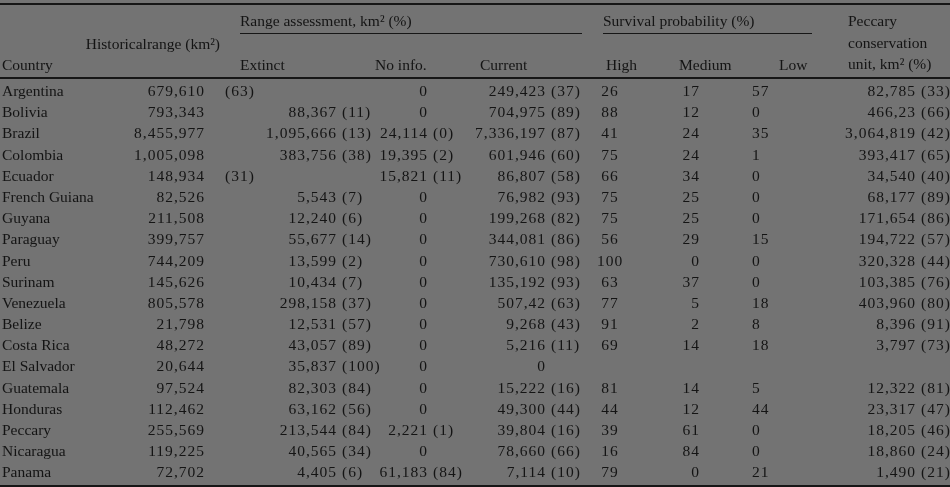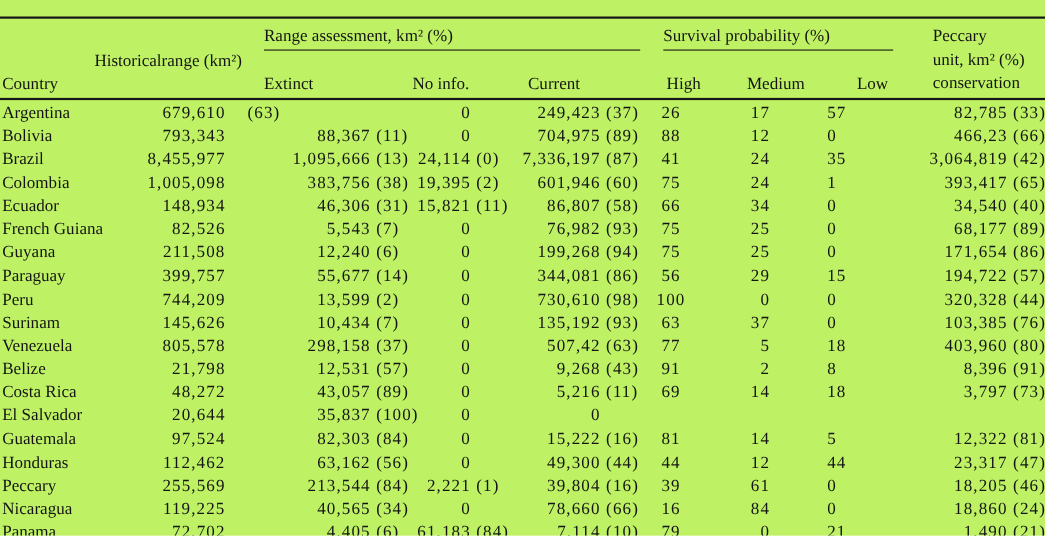--- a/index.html
+++ b/index.html
@@ -1,23 +1,23 @@
 <!DOCTYPE html>
 <html><head>
 <meta charset="utf-8">
 <style>
   html,body{margin:0;padding:0;}
   .page{
     width:950px;height:487px;
-    background:#bef264;
+    background:#737373;
     font-family:"Liberation Serif","DejaVu Serif",serif;
     color:#141414;
     overflow:hidden;
     box-sizing:border-box;
-    padding-top:15px;
+    padding-top:3px;
   }
   .tbl{
     --cols:125px 95px 155px 87px 126px 62px 102px 68px 130px;
     width:950px;
     border-top:2.5px solid #161616;
     border-bottom:3px solid #161616;
     font-size:15.5px;
   }
   
   .thead{
@@ -85,22 +85,22 @@
 
     <div class="thead">
       <div class="spanner sp-range">
         <span>Range assessment, km² (%)</span>
       </div>
       <div class="spanner sp-surv">
         <span>Survival probability (%)</span>
       </div>
       <div class="h-pcu">
         <div>Peccary</div>
+        <div>conservation</div>
         <div>unit, km² (%)</div>
-        <div>conservation</div>
       </div>
       <div class="h-hist">
         <div>Historical</div>
         <div>range (km²)</div>
       </div>
       <div class="hc h-country">Country</div>
       <div class="hc h-ext">Extinct</div>
       <div class="hc h-ni">No info.</div>
       <div class="hc h-cur">Current</div>
       <div class="hc h-high">High</div>
@@ -201,21 +201,20 @@
     <div class="split c-pcu">
       <span class="num num-font">393,417</span>
       <span class="pct num-font">(65)</span>
     </div>
   </div>
 
   <div class="row">
     <div class="c-country">Ecuador</div>
     <div class="c-hist num-font">148,934</div>
     <div class="split c-ext">
-      <span class="num num-font">46,306</span>
       <span class="pct num-font">(31)</span>
     </div>
     <div class="split c-ni">
       <span class="num num-font">15,821</span>
       <span class="pct num-font">(11)</span>
     </div>
     <div class="split c-cur">
       <span class="num num-font">86,807</span>
       <span class="pct num-font">(58)</span>
     </div>
@@ -258,21 +257,21 @@
     <div class="split c-ext">
       <span class="num num-font">12,240</span>
       <span class="pct num-font">(6)</span>
     </div>
     <div class="split c-ni">
       <span class="num num-font">0</span>
       <span class="pct num-font"></span>
     </div>
     <div class="split c-cur">
       <span class="num num-font">199,268</span>
-      <span class="pct num-font">(94)</span>
+      <span class="pct num-font">(82)</span>
     </div>
     <div class="c-high num-font">75</div>
     <div class="c-med num-font">25</div>
     <div class="c-low num-font">0</div>
     <div class="split c-pcu">
       <span class="num num-font">171,654</span>
       <span class="pct num-font">(86)</span>
     </div>
   </div>
 

